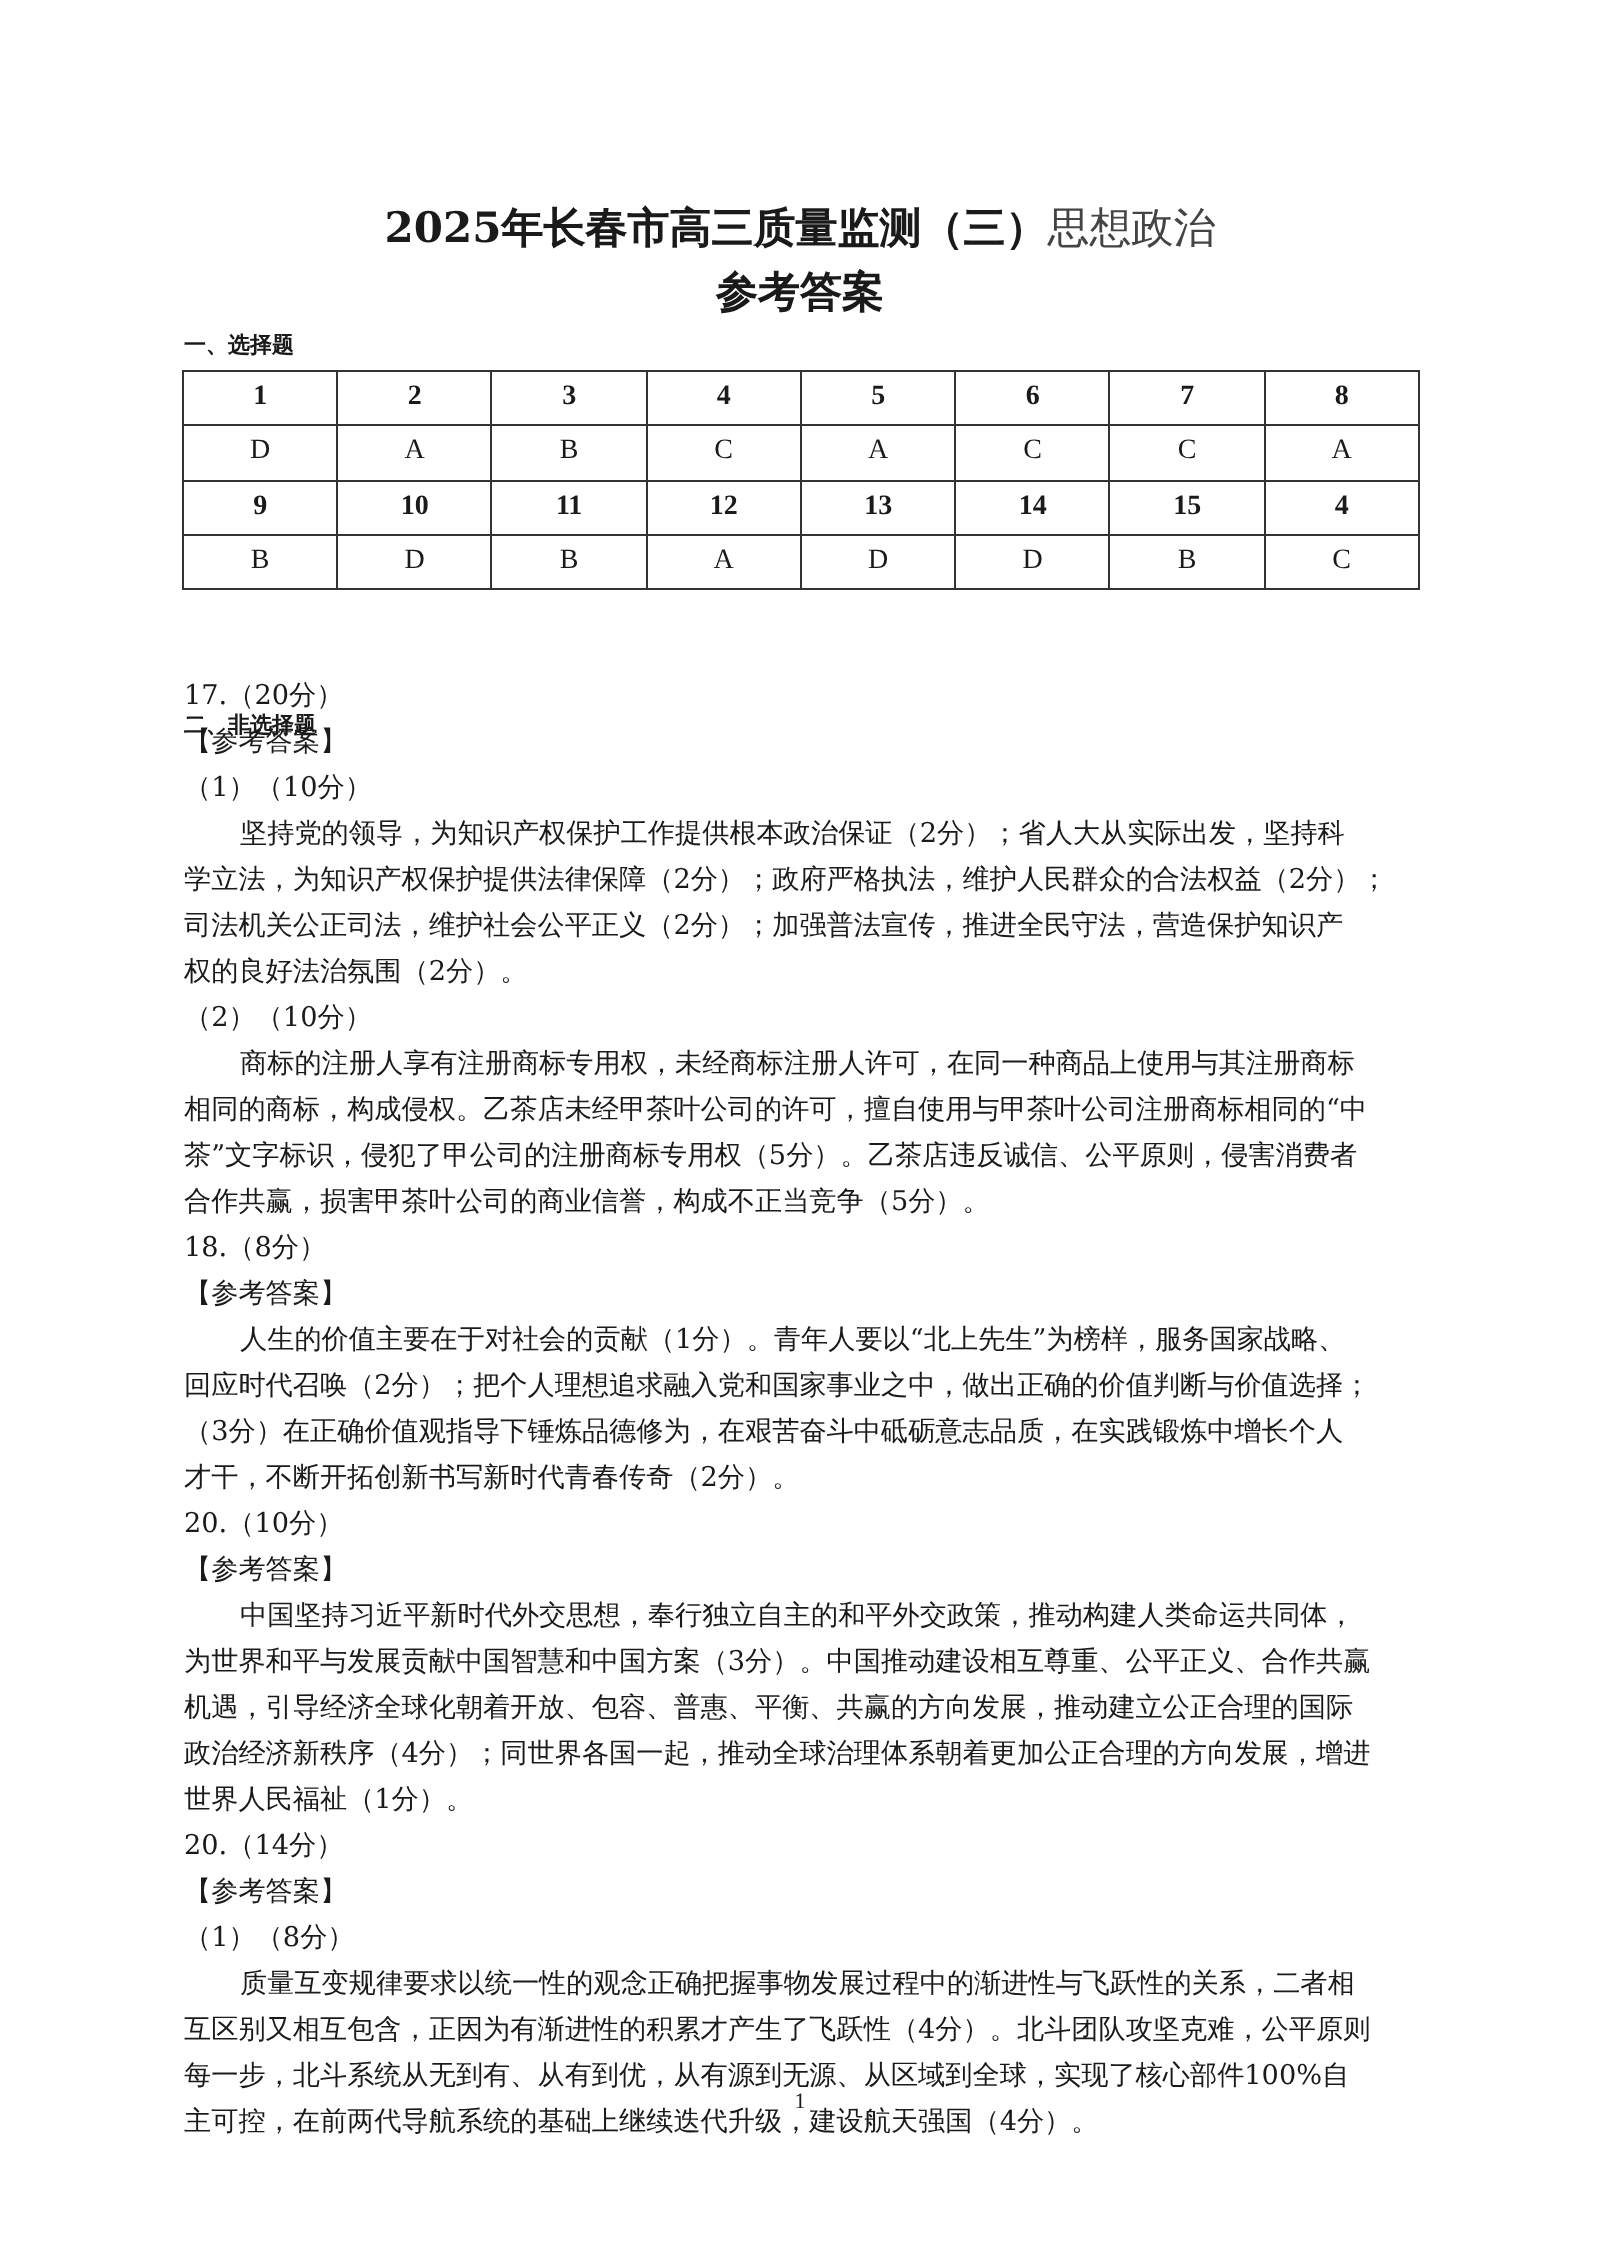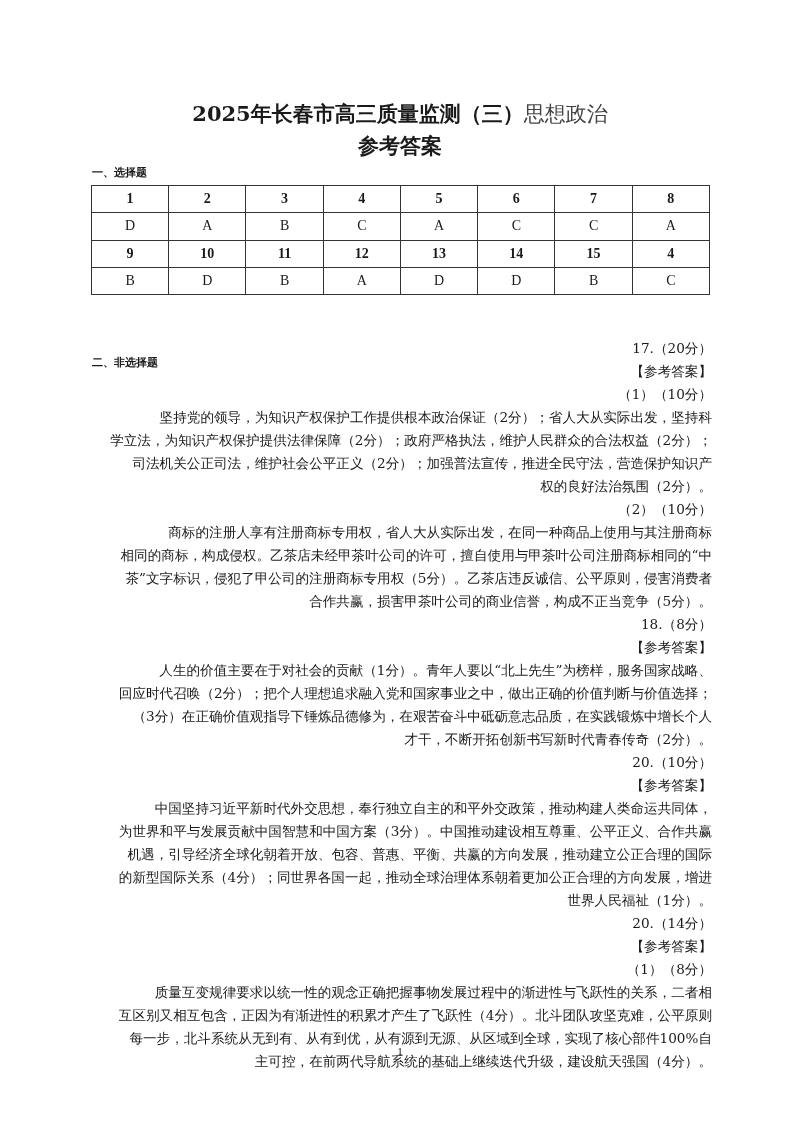--- a/index.html
+++ b/index.html
@@ -10,21 +10,21 @@
            font-size: 21px; font-weight: bold; letter-spacing: 0px; line-height: 28px; }
   .title .gray { color: #444; font-weight: normal; }
   .subtitle { position: absolute; left: 0; width: 800px; top: 132px; text-align: center;
               font-size: 21px; font-weight: bold; line-height: 28px; }
   .section-h { position: absolute; left: 92px; font-size: 11px; font-weight: bold; line-height: 18px; }
   table.answers { position: absolute; left: 91px; top: 185px; width: 619px; height: 110px;
                   border-collapse: collapse; font-family: "Liberation Serif", serif; font-size: 14px; }
   table.answers td { border: 1px solid #333; text-align: center; height: 26px; padding: 0; width: 77px; }
   table.answers tr.num td { font-weight: bold; }
   .text { position: absolute; left: 92px; width: 620px; font-size: 13.6px; line-height: 23px; }
-  .line { display: block; white-space: nowrap; height: 23px; text-align: right; }
+  .line { display: block; white-space: nowrap; height: 23px; }
   .indent { padding-left: 28px; }
   .page-num { position: absolute; top: 1045px; left: 0; width: 800px; text-align: center;
               font-size: 11px; font-family: "Liberation Serif", serif; }
 </style>
 </head>
 <body>
 
 <div class="page">
 
   <div class="title">
@@ -84,38 +84,38 @@
   <div class="text" style="top:337px;">
 
     <span class="line">17.（20分）</span>
     <span class="line">【参考答案】</span>
     <span class="line">（1）（10分）</span>
     <span class="line indent">坚持党的领导，为知识产权保护工作提供根本政治保证（2分）；省人大从实际出发，坚持科</span>
     <span class="line">学立法，为知识产权保护提供法律保障（2分）；政府严格执法，维护人民群众的合法权益（2分）；</span>
     <span class="line">司法机关公正司法，维护社会公平正义（2分）；加强普法宣传，推进全民守法，营造保护知识产</span>
     <span class="line">权的良好法治氛围（2分）。</span>
     <span class="line">（2）（10分）</span>
-    <span class="line indent">商标的注册人享有注册商标专用权，省人大从实际出发，在同一种商品上使用与其注册商标</span>
+    <span class="line indent">商标的注册人享有注册商标专用权，未经商标注册人许可，在同一种商品上使用与其注册商标</span>
     <span class="line">相同的商标，构成侵权。乙茶店未经甲茶叶公司的许可，擅自使用与甲茶叶公司注册商标相同的“中</span>
     <span class="line">茶”文字标识，侵犯了甲公司的注册商标专用权（5分）。乙茶店违反诚信、公平原则，侵害消费者</span>
     <span class="line">合作共赢，损害甲茶叶公司的商业信誉，构成不正当竞争（5分）。</span>
 
     <span class="line">18.（8分）</span>
     <span class="line">【参考答案】</span>
     <span class="line indent">人生的价值主要在于对社会的贡献（1分）。青年人要以“北上先生”为榜样，服务国家战略、</span>
     <span class="line">回应时代召唤（2分）；把个人理想追求融入党和国家事业之中，做出正确的价值判断与价值选择；</span>
     <span class="line">（3分）在正确价值观指导下锤炼品德修为，在艰苦奋斗中砥砺意志品质，在实践锻炼中增长个人</span>
     <span class="line">才干，不断开拓创新书写新时代青春传奇（2分）。</span>
 
     <span class="line">20.（10分）</span>
     <span class="line">【参考答案】</span>
     <span class="line indent">中国坚持习近平新时代外交思想，奉行独立自主的和平外交政策，推动构建人类命运共同体，</span>
     <span class="line">为世界和平与发展贡献中国智慧和中国方案（3分）。中国推动建设相互尊重、公平正义、合作共赢</span>
     <span class="line">机遇，引导经济全球化朝着开放、包容、普惠、平衡、共赢的方向发展，推动建立公正合理的国际</span>
-    <span class="line">的新型国际关系（4分）；同世界各国一起，推动全球治理体系朝着更加公正合理的方向发展，增进</span>
+    <span class="line">政治经济新秩序（4分）；同世界各国一起，推动全球治理体系朝着更加公正合理的方向发展，增进</span>
     <span class="line">世界人民福祉（1分）。</span>
 
     <span class="line">20.（14分）</span>
     <span class="line">【参考答案】</span>
     <span class="line">（1）（8分）</span>
     <span class="line indent">质量互变规律要求以统一性的观念正确把握事物发展过程中的渐进性与飞跃性的关系，二者相</span>
     <span class="line">互区别又相互包含，正因为有渐进性的积累才产生了飞跃性（4分）。北斗团队攻坚克难，公平原则</span>
     <span class="line">每一步，北斗系统从无到有、从有到优，从有源到无源、从区域到全球，实现了核心部件100%自</span>
     <span class="line">主可控，在前两代导航系统的基础上继续迭代升级，建设航天强国（4分）。</span>
   </div>

